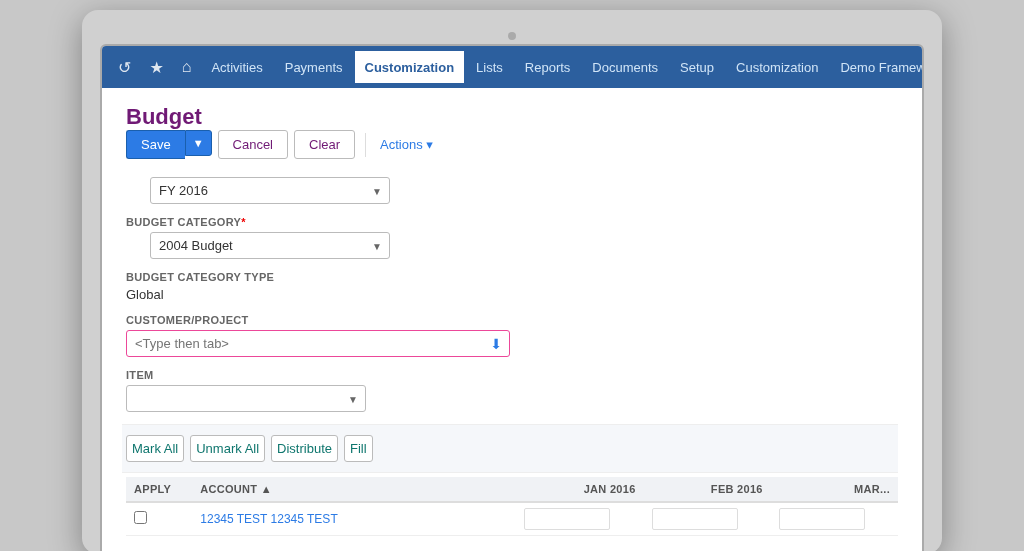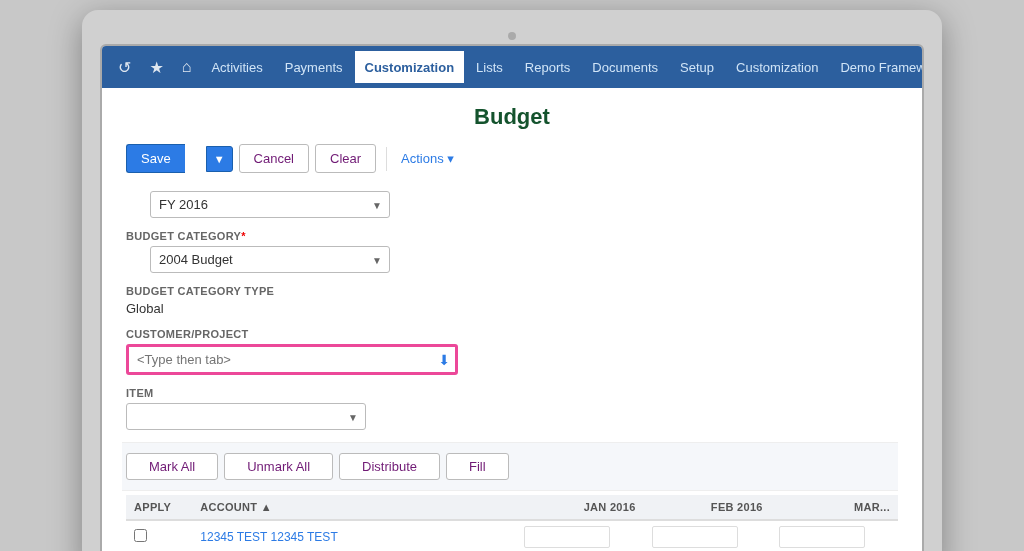--- a/index.html
+++ b/index.html
@@ -74,38 +74,35 @@
 
     
     .content {
       background: #fff;
       padding: 16px 24px;
       min-height: 420px;
     }
 
     .page-title {
       font-size: 22px;
-      color: #14532d;
+      color: #701a75;
       font-weight: bold;
-      margin-bottom: 14px;
-      text-align: center;
     }
 
     
     .toolbar {
       display: flex;
       align-items: center;
       gap: 6px;
       margin-bottom: 18px;
     }
 
     .btn-save-group {
       display: flex;
-      align-items: center;
-      gap: 21px;
+      align-items: flex-start;
     }
 
     .btn-save {
       background: #2c7be5;
       color: #fff;
       border: 1px solid #1a5fad;
       border-right: none;
       padding: 6px 14px;
       cursor: pointer;
       font-size: 13px;
@@ -198,26 +195,26 @@
       font-size: 13px;
       color: #333;
     }
 
     .customer-input-wrapper {
       position: relative;
       display: inline-block;
     }
 
     .customer-input {
-      border: 3px solid #ec4899;
+      border: 1px solid #ec4899;
       border-radius: 3px;
       padding: 5px 28px 5px 8px;
       font-size: 13px;
       color: #999;
-      width: 332px;
+      width: 384px;
       cursor: pointer;
       background: #fff;
     }
 
     .customer-arrow {
       position: absolute;
       right: 8px;
       top: 50%;
       transform: translateY(-50%);
       color: #2c7be5;
@@ -233,23 +230,23 @@
       padding: 10px 0 10px 0;
       border-top: 1px solid #eee;
       border-bottom: 1px solid #eee;
       background: #f5f7fa;
       margin-left: -4px;
       padding-left: 4px;
     }
 
     .btn-mark-all, .btn-unmark-all, .btn-distribute, .btn-fill {
       background: #fff;
-      color: #701a75;
+      color: #0f766e;
       border: 1px solid #bbb;
-      padding: 5px 22px;
+      padding: 5px 5px;
       cursor: pointer;
       font-size: 13px;
       border-radius: 3px;
     }
 
     
     .budget-table {
       width: 100%;
       border-collapse: collapse;
       font-size: 12px;

